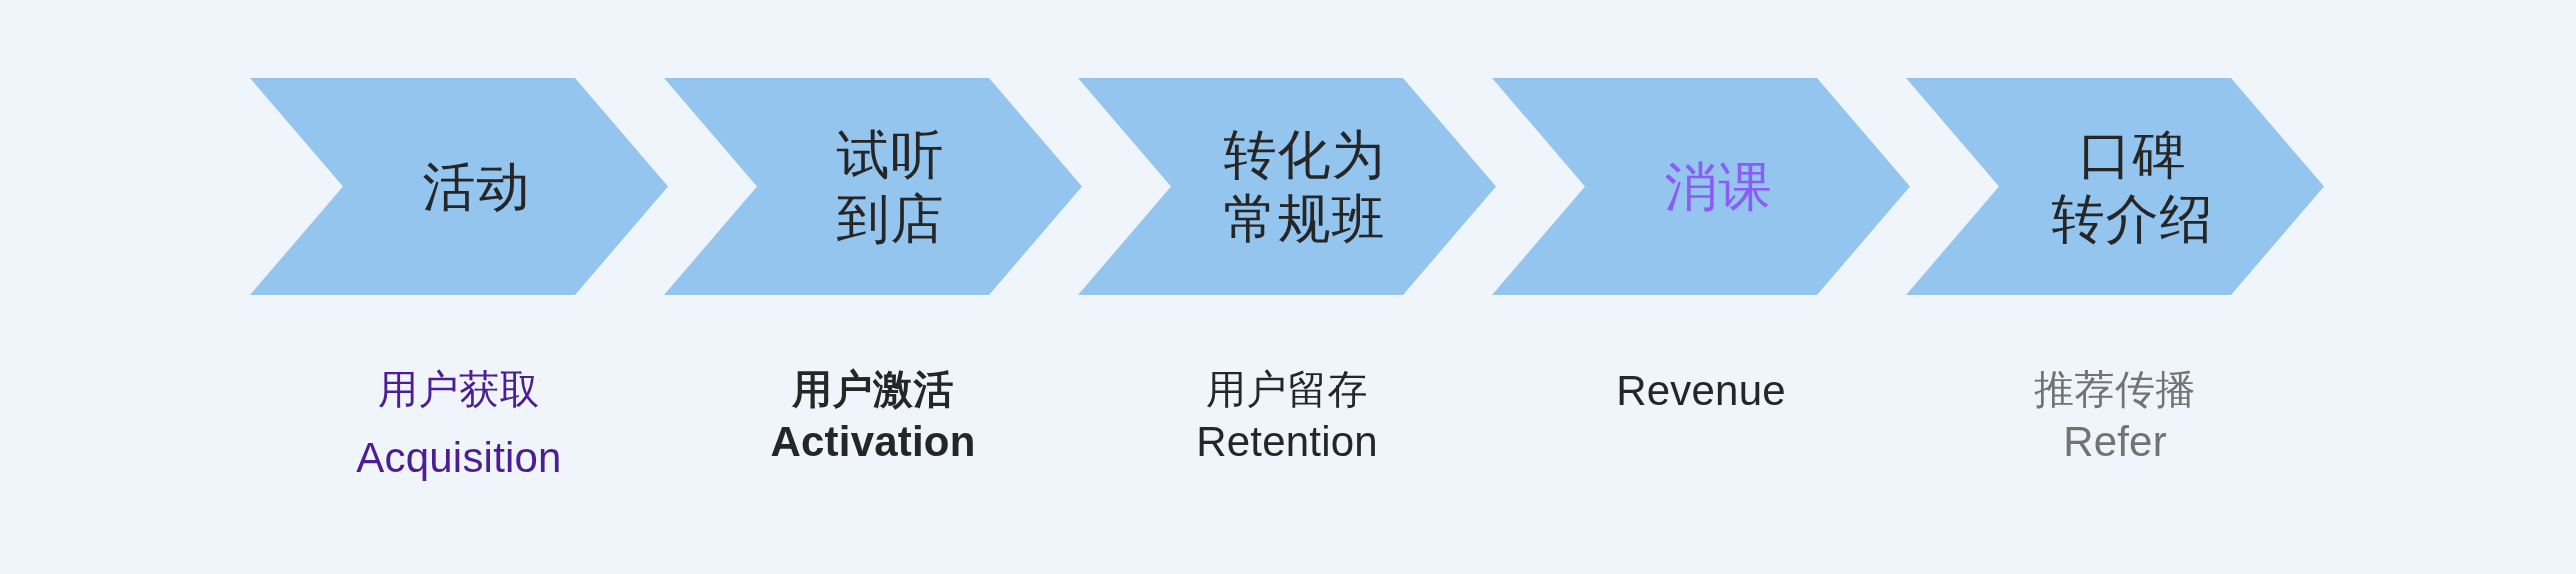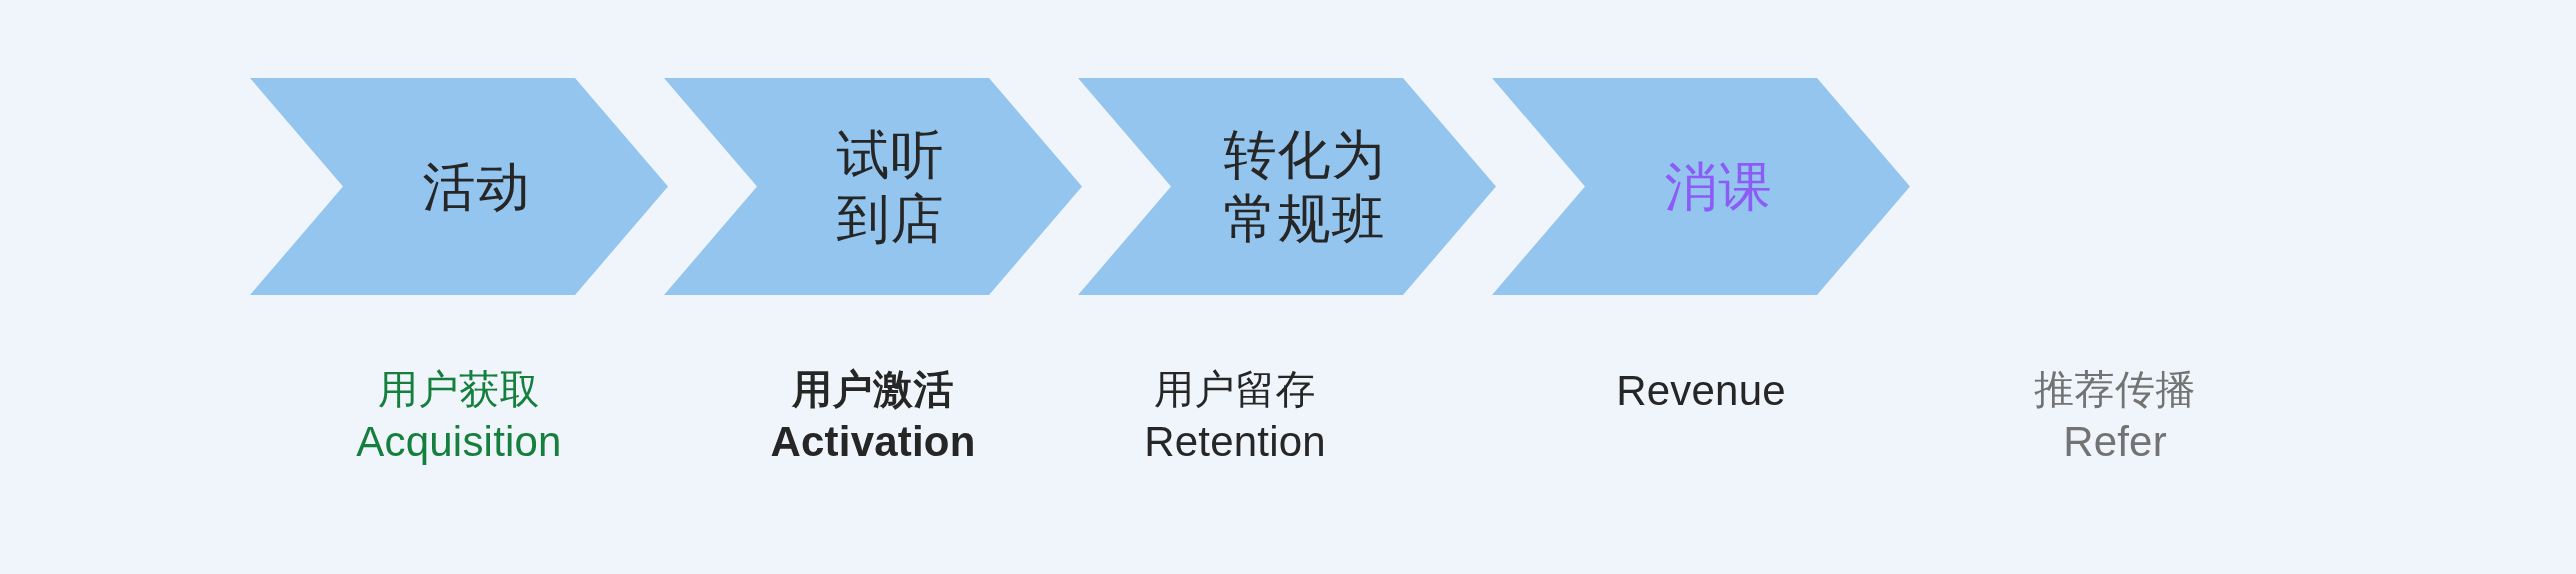--- a/index.html
+++ b/index.html
@@ -105,32 +105,39 @@
     </div>
   </div>
 
   <div class="stage" style="left:1492px;">
     <div class="stage-chevron" style="background: rgb(147, 197, 238);"></div>
     <div class="stage-title" style="color: #8b5cf6; gap: 44px;">
       <span class="stage-title-line">消课</span>
     </div>
   </div>
 
+  <div class="stage" style="left:1906px;">
+    <div class="stage-chevron" style="background: rgb(147, 197, 238);"></div>
+    <div class="stage-title" style="color: rgb(38, 38, 38);">
+      <span class="stage-title-line">口碑</span>
+      <span class="stage-title-line">转介绍</span>
+    </div>
+  </div>
 
-  <div class="caption" style="left: 250px; color: #15803d;">
+  <div class="caption" style="left: 250px; color: #4c1d95; gap: 16px;">
     <span class="caption-cn">用户获取</span>
     <span class="caption-en">Acquisition</span>
   </div>
 
   <div class="caption" style="left: 664px; color: rgb(38, 38, 38); font-weight: bold;">
     <span class="caption-cn">用户激活</span>
     <span class="caption-en">Activation</span>
   </div>
 
-  <div class="caption" style="left: 1026px; color: rgb(38, 38, 38); text-align: right;">
+  <div class="caption" style="left: 1078px; color: rgb(38, 38, 38); text-align: right;">
     <span class="caption-cn">用户留存</span>
     <span class="caption-en">Retention</span>
   </div>
 
   <div class="caption" style="left: 1492px; color: rgb(38, 38, 38);">
     <span class="caption-en">Revenue</span>
   </div>
 
   <div class="caption" style="left: 1906px; color: #737373; justify-content: flex-end;">
     <span class="caption-cn">推荐传播</span>

